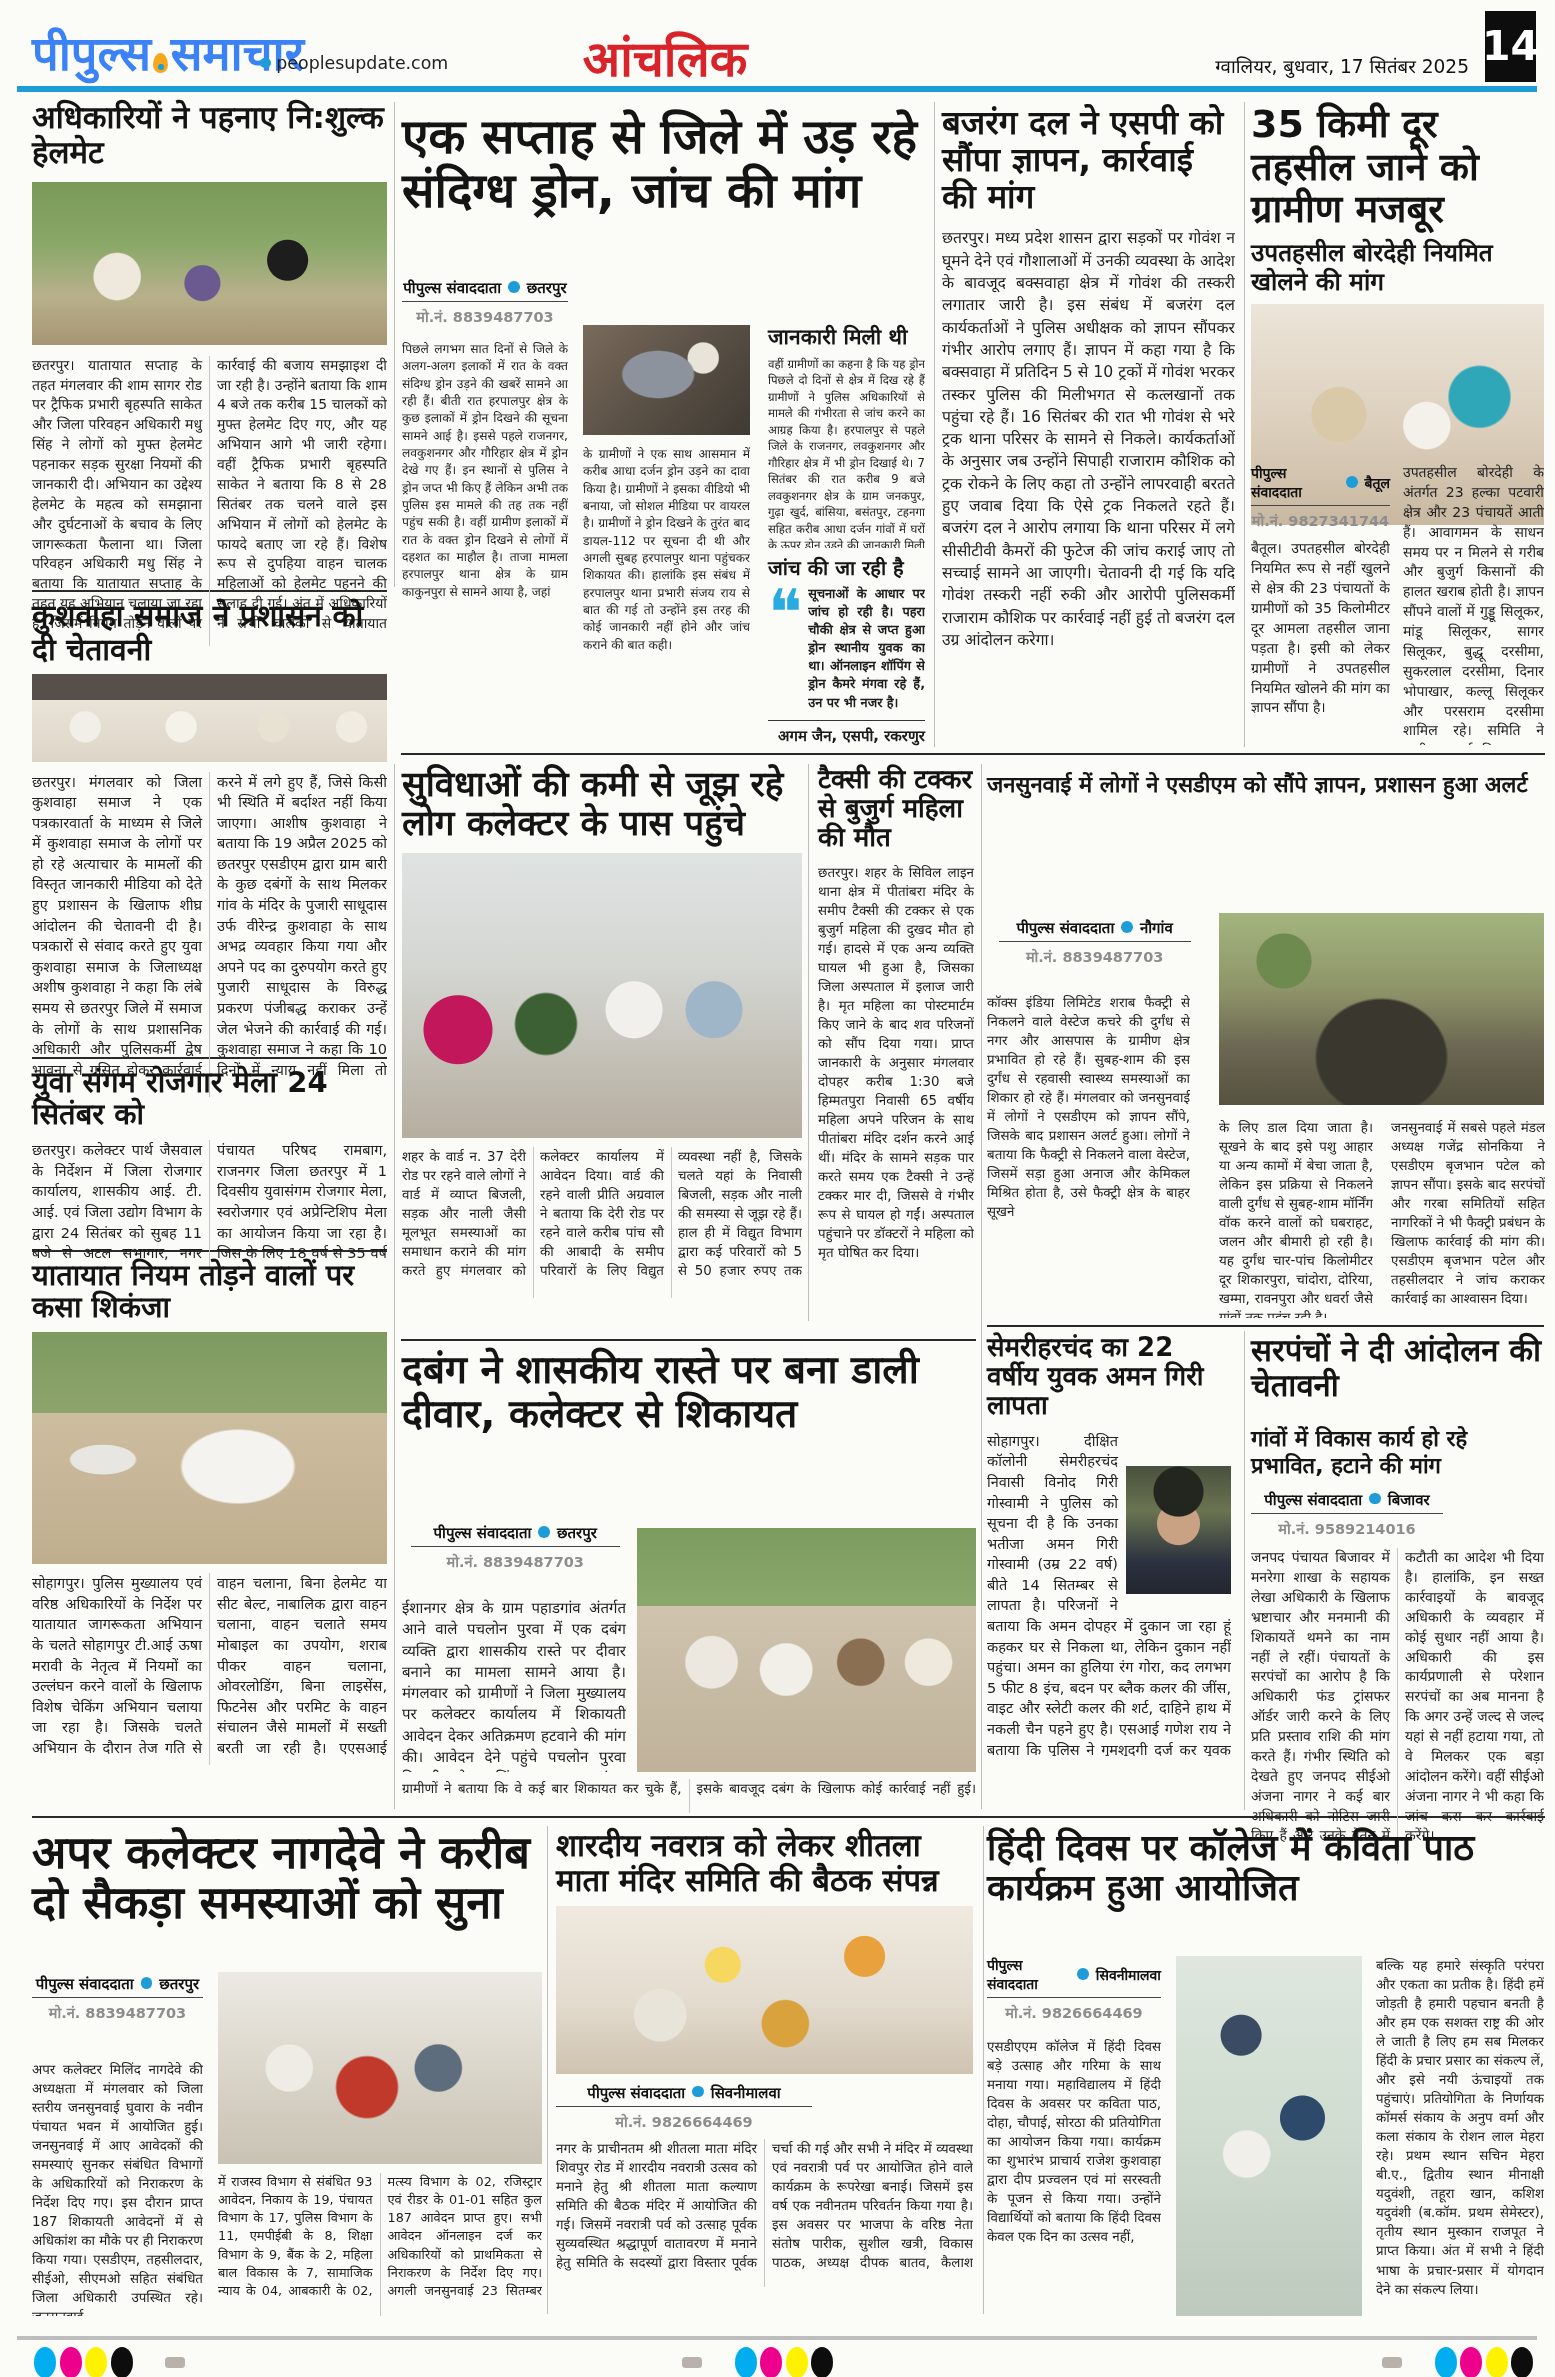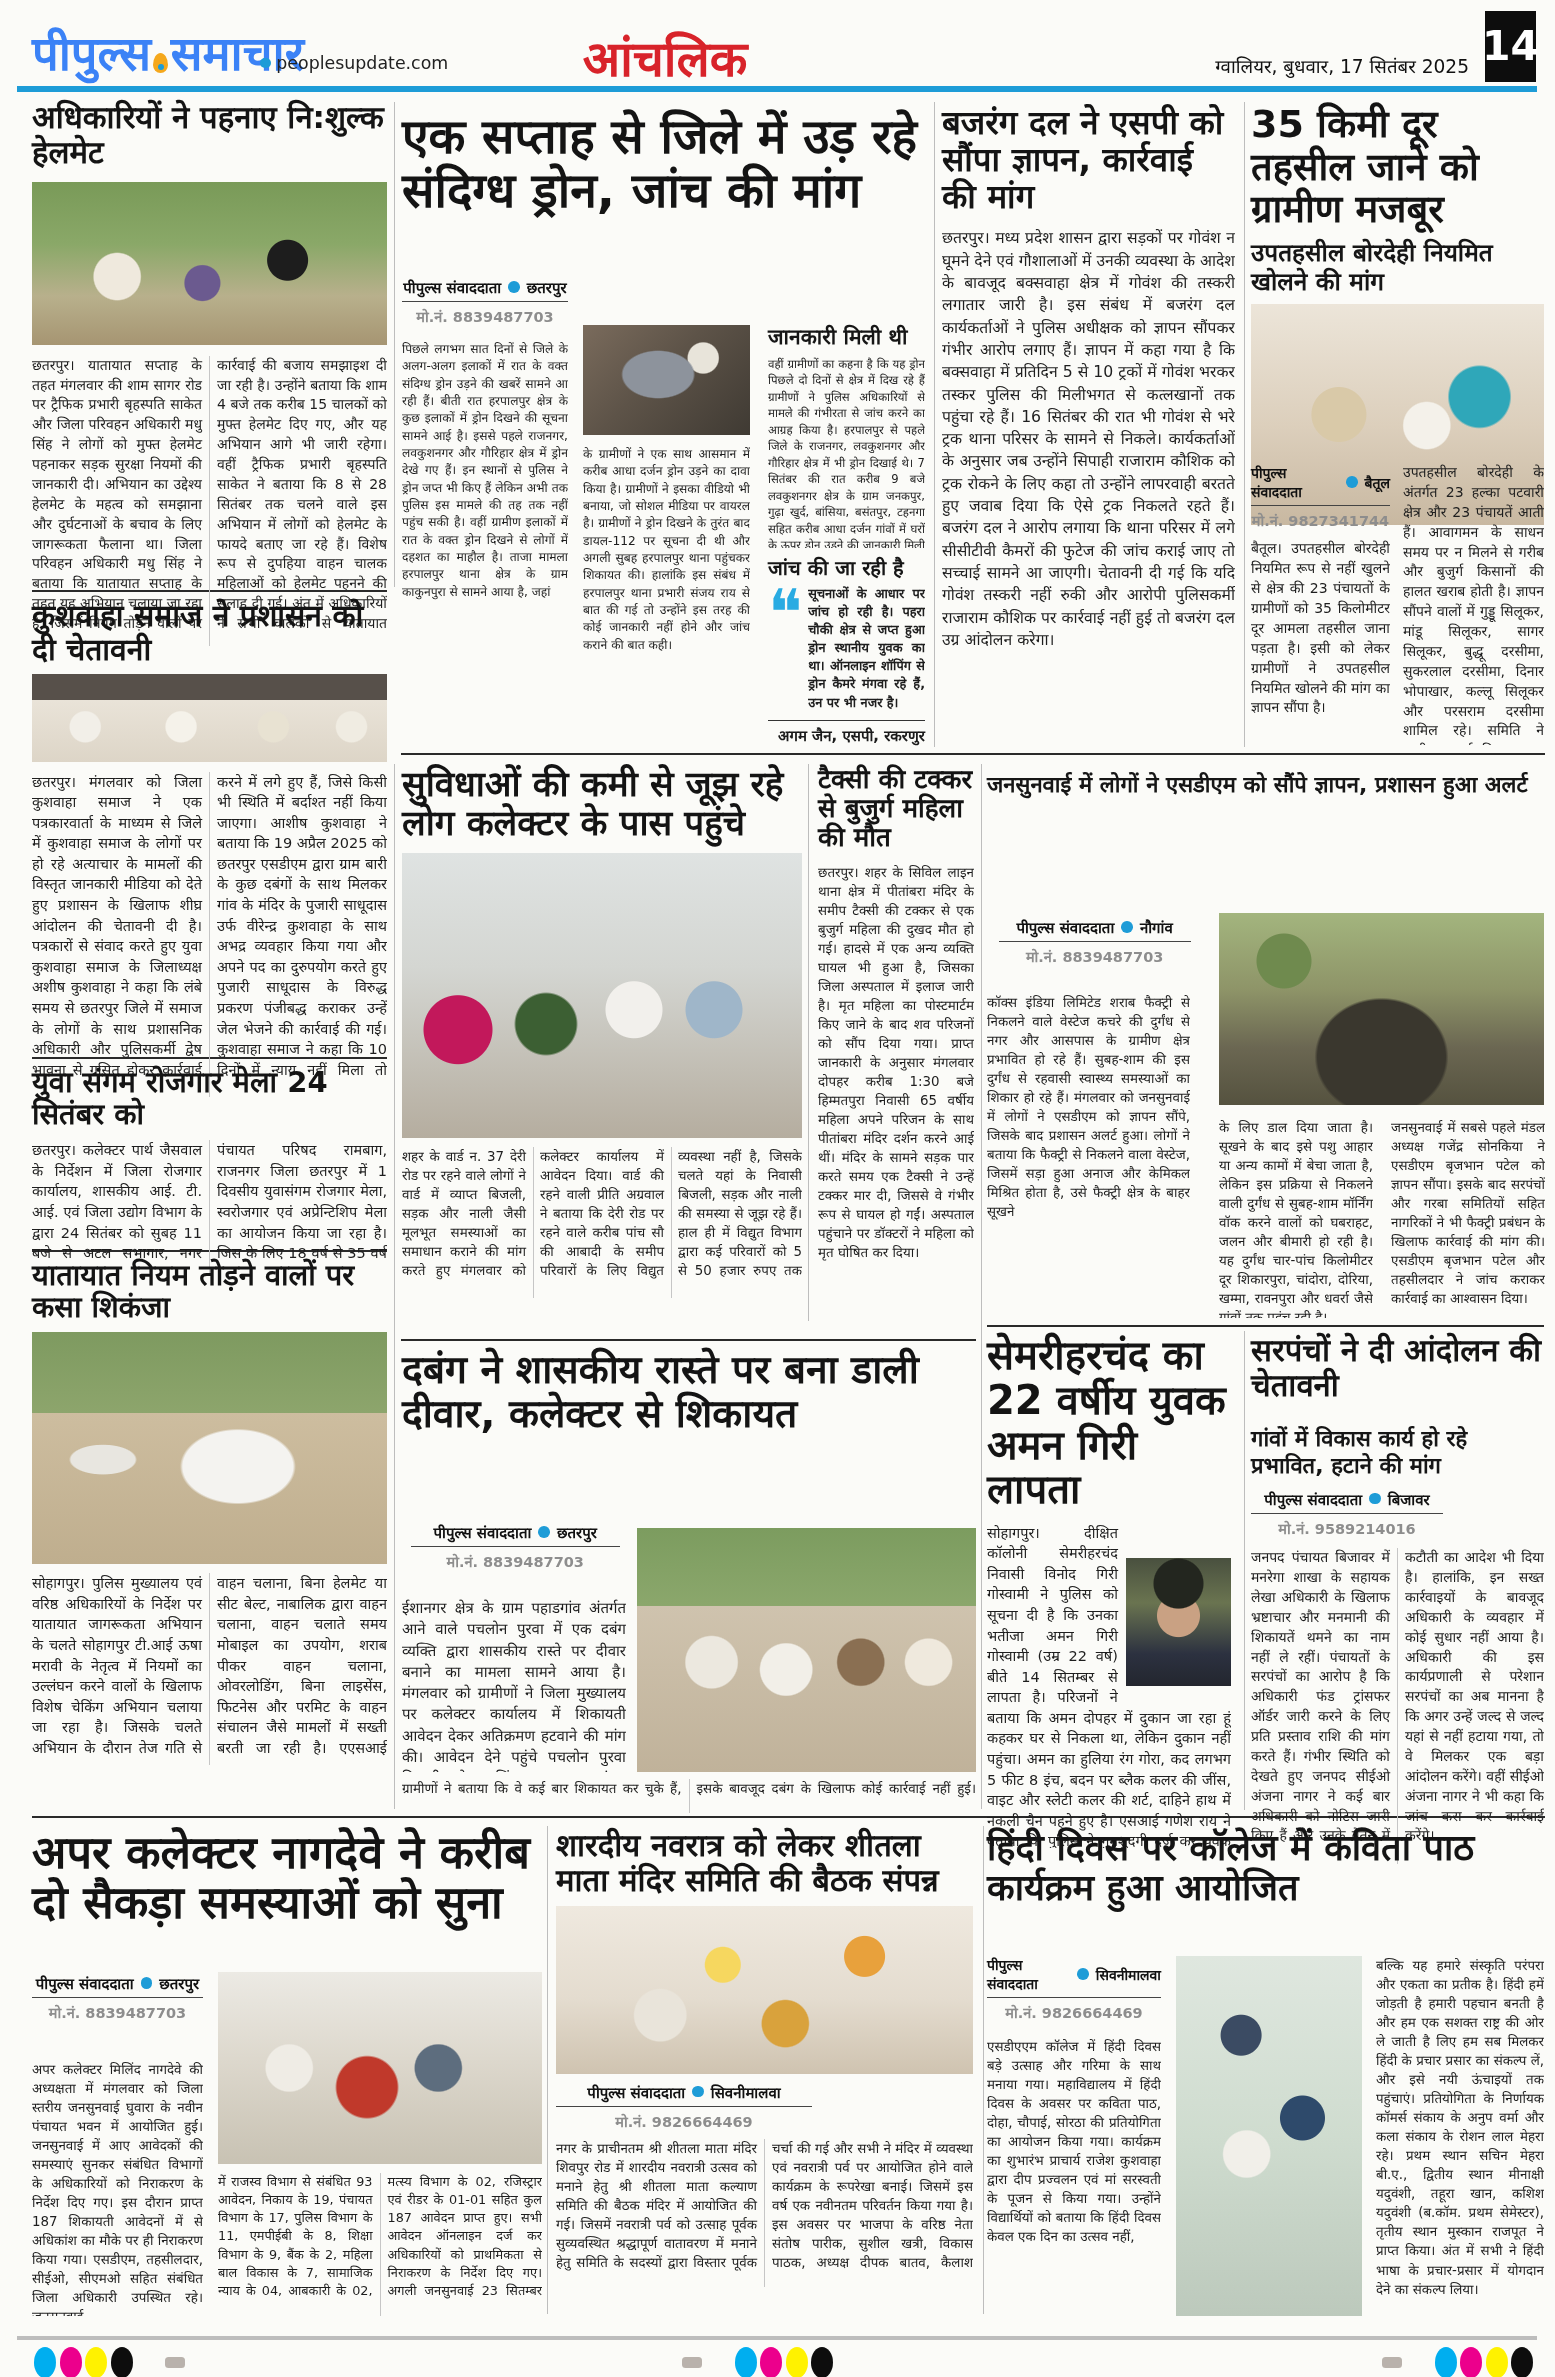--- a/index.html
+++ b/index.html
@@ -190,21 +190,21 @@
         <span>छतरपुर</span>
       </div>
       <div class="ph">मो.नं. 8839487703</div>
     </div>
     <div class="abs body" style="left:0;top:250px;width:224px;height:174px;font-size:15px;">ईशानगर क्षेत्र के ग्राम पहाडगांव अंतर्गत आने वाले पचलोन पुरवा में एक दबंग व्यक्ति द्वारा शासकीय रास्ते पर दीवार बनाने का मामला सामने आया है। मंगलवार को ग्रामीणों ने जिला मुख्यालय पर कलेक्टर कार्यालय में शिकायती आवेदन देकर अतिक्रमण हटवाने की मांग की। आवेदन देने पहुंचे पचलोन पुरवा निवासी मोहन सिंह यादव, उमाशंकर यादव आदि ने बताया कि गांव के दबंग शंकर यादव ने दीवार बना ली, जिससे आवागमन बंद हो गया है।</div>
     <div class="abs photo" style="left:235px;top:180px;width:339px;height:244px;background-image:radial-gradient(circle at 22% 55%, #ece8df 0 25.6px, rgba(0,0,0,0) 27px),radial-gradient(circle at 44% 58%, #f2efe8 0 25.6px, rgba(0,0,0,0) 27px),radial-gradient(circle at 66% 55%, #8a6f52 0 23px, rgba(0,0,0,0) 24.4px),radial-gradient(circle at 86% 55%, #efe9dd 0 23px, rgba(0,0,0,0) 24.4px),linear-gradient(180deg,#7c9c5f 0%,#8ba76c 32%,#cfc3ae 32%,#c0b29a 100%);"></div>
     <div class="abs body c2" style="left:0;top:431px;width:574px;height:34px;font-size:13.4px;">ग्रामीणों ने बताया कि वे कई बार शिकायत कर चुके हैं, इसके बावजूद दबंग के खिलाफ कोई कार्रवाई नहीं हुई। मांग है कि शासकीय रास्ते से अतिक्रमण हटवाकर आवागमन चालू कराया जाए, अन्यथा वे आंदोलन करने को मजबूर होंगे। मौके की जांच राजस्व अधिकारियों से कराई जाए।</div>
   </div>
 
   <div class="abs" style="left:987px;top:1333px;width:244px;">
-    <div class="hl" style="font-size:40px;">सेमरीहरचंद का 22 वर्षीय युवक अमन गिरी लापता</div>
+    <div class="hl" style="font-size:26px;">सेमरीहरचंद का 22 वर्षीय युवक अमन गिरी लापता</div>
     <div class="body" style="margin-top:10.5px;height:325px;font-size:14.5px;">
       <div class="photo" style="float:right;width:105px;height:128px;margin:35px 0 5.8px 8.1px;background-image:radial-gradient(circle at 50% 20%, #23261f 0 24.4px, rgba(0,0,0,0) 25.6px),radial-gradient(circle at 50% 45%, #c9a183 0 21px, rgba(0,0,0,0) 22px),linear-gradient(180deg,#49503f 0%,#6a7450 35%,#2c3140 75%,#23262e 100%);"></div>
       <span>सोहागपुर। दीक्षित कॉलोनी सेमरीहरचंद निवासी विनोद गिरी गोस्वामी ने पुलिस को सूचना दी है कि उनका भतीजा अमन गिरी गोस्वामी (उम्र 22 वर्ष) बीते 14 सितम्बर से लापता है। परिजनों ने बताया कि अमन दोपहर में दुकान जा रहा हूं कहकर घर से निकला था, लेकिन दुकान नहीं पहुंचा। अमन का हुलिया रंग गोरा, कद लगभग 5 फीट 8 इंच, बदन पर ब्लैक कलर की जींस, वाइट और स्लेटी कलर की शर्ट, दाहिने हाथ में नकली चैन पहने हुए है। एसआई गणेश राय ने बताया कि पुलिस ने गुमशुदगी दर्ज कर युवक की तलाश शुरू कर दी है।</span>
     </div>
   </div>
 
   <div class="abs" style="left:1251px;top:1333px;width:293px;">
     <div class="hl" style="font-size:31px;">सरपंचों ने दी आंदोलन की चेतावनी</div>
     <div class="sub" style="font-size:22px;margin-top:24px;">गांवों में विकास कार्य हो रहे प्रभावित, हटाने की मांग</div>
     <div style="width:192px;margin-top:9.3px;">

